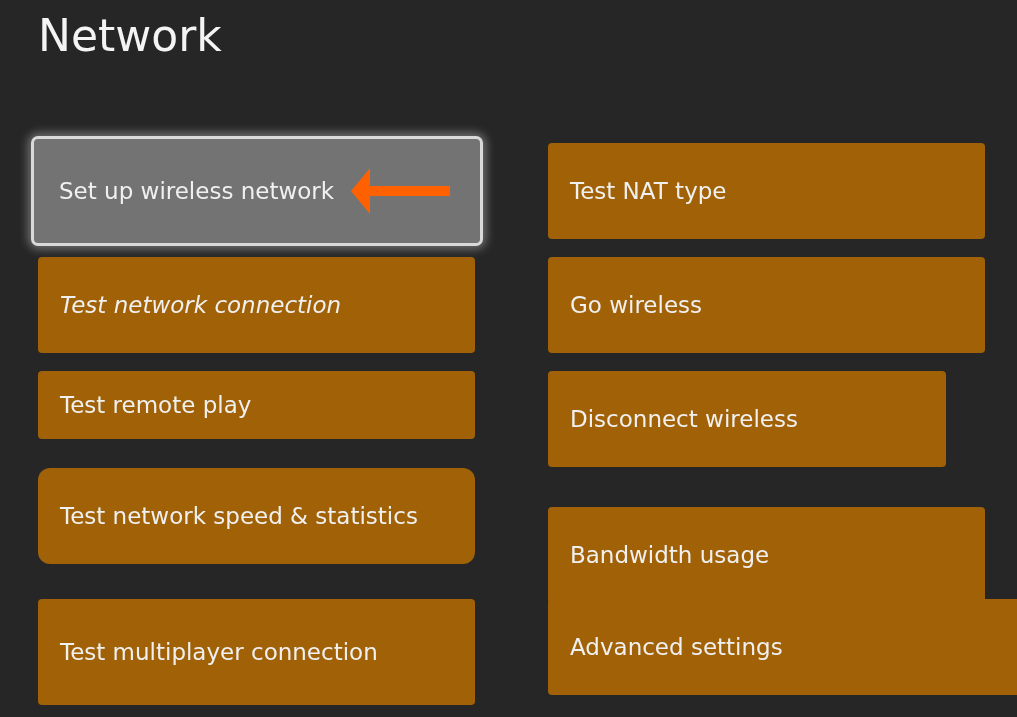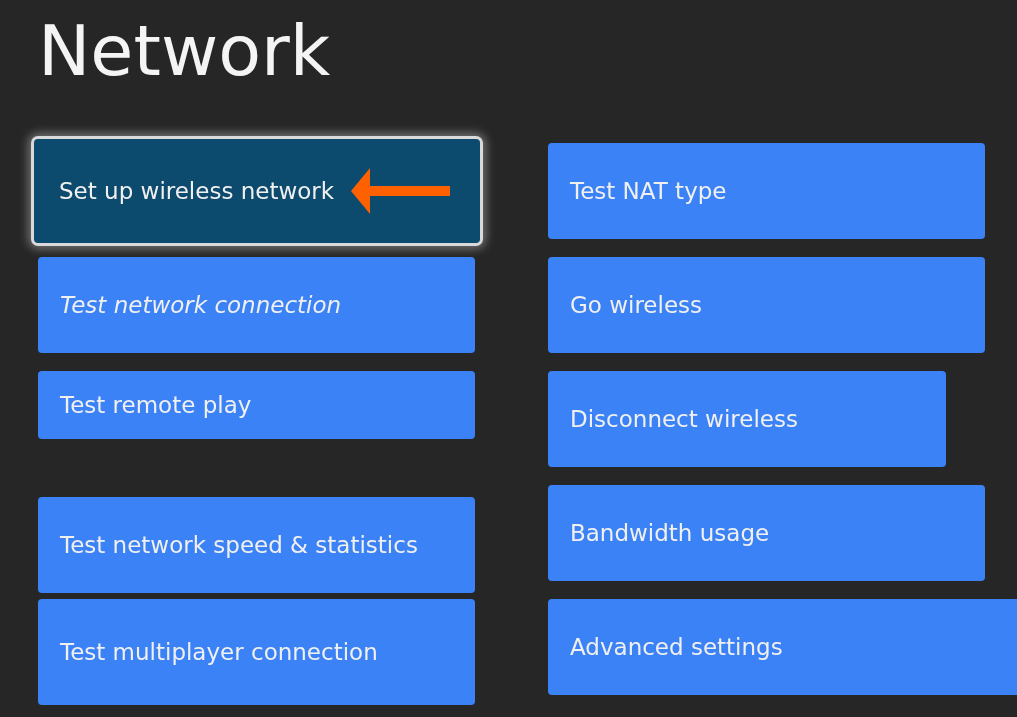--- a/index.html
+++ b/index.html
@@ -5,38 +5,38 @@
   html, body { margin:0; padding:0; }
   body {
     width:1017px; height:717px; overflow:hidden;
     background:#262626;
     font-family:"DejaVu Sans","Liberation Sans",sans-serif;
     color:#f2f2f2;
     position:relative;
   }
   .title {
     position:absolute; left:38px; top:10px;
-    font-size:70px; font-weight:400; letter-spacing:0px;
+    font-size:44px; font-weight:400; letter-spacing:0px;
     color:#f4f4f4;
     font-family:"DejaVu Sans",sans-serif;
     text-align:right;
   }
   .tile {
     position:absolute;
-    background:#3b82f6;
+    background:#a16207;
     border-radius:4px;
     box-sizing:border-box;
     display:flex; align-items:center;
     padding-left:22px;
     font-size:23px;
     color:#f0f0f0;
     cursor:pointer;
   }
   .tile.focused {
-    background:#0c4a6e;
+    background:#737373;
     border:3px solid #d9d9d9;
     border-radius:7px;
     box-shadow:0 0 10px 3px rgba(255,255,255,0.35);
     padding-left:25px;
   }
   .arrow {
     position:absolute;
   }
 </style>
 </head>
@@ -46,37 +46,37 @@
 
 <div class="tile focused" style="left:31px; top:136px; width:452px; height:110px;">
   <span>Set up wireless network</span>
 </div>
 <div class="tile" style="left:38px; top:257px; width:437px; height:96px;font-style:italic;">
   <span>Test network connection</span>
 </div>
 <div class="tile" style="left:38px; top:371px; width:437px; height:68px;">
   <span>Test remote play</span>
 </div>
-<div class="tile" style="left:38px; top:497px; width:437px; height:96px;">
+<div class="tile" style="left:38px; top:468px; width:437px; height:96px;border-radius:12px;">
   <span>Test network speed &amp; statistics</span>
 </div>
 <div class="tile" style="left:38px; top:599px; width:437px; height:106px;">
   <span>Test multiplayer connection</span>
 </div>
 
 <div class="tile" style="left:548px; top:143px; width:437px; height:96px;">
   <span>Test NAT type</span>
 </div>
 <div class="tile" style="left:548px; top:257px; width:437px; height:96px;">
   <span>Go wireless</span>
 </div>
 <div class="tile" style="left:548px; top:371px; width:398px; height:96px;">
   <span>Disconnect wireless</span>
 </div>
-<div class="tile" style="left:548px; top:485px; width:437px; height:96px;">
+<div class="tile" style="left:548px; top:507px; width:437px; height:96px;">
   <span>Bandwidth usage</span>
 </div>
 <div class="tile" style="left:548px; top:599px; width:515px; height:96px;">
   <span>Advanced settings</span>
 </div>
 
 <svg class="arrow" style="left:348px; top:166px;" width="104" height="50" viewBox="0 0 104 50">
   <polygon points="3,25 22,2 22,20 102,20 102,30 22,30 22,48" fill="#ff6000"></polygon>
 </svg>
 

